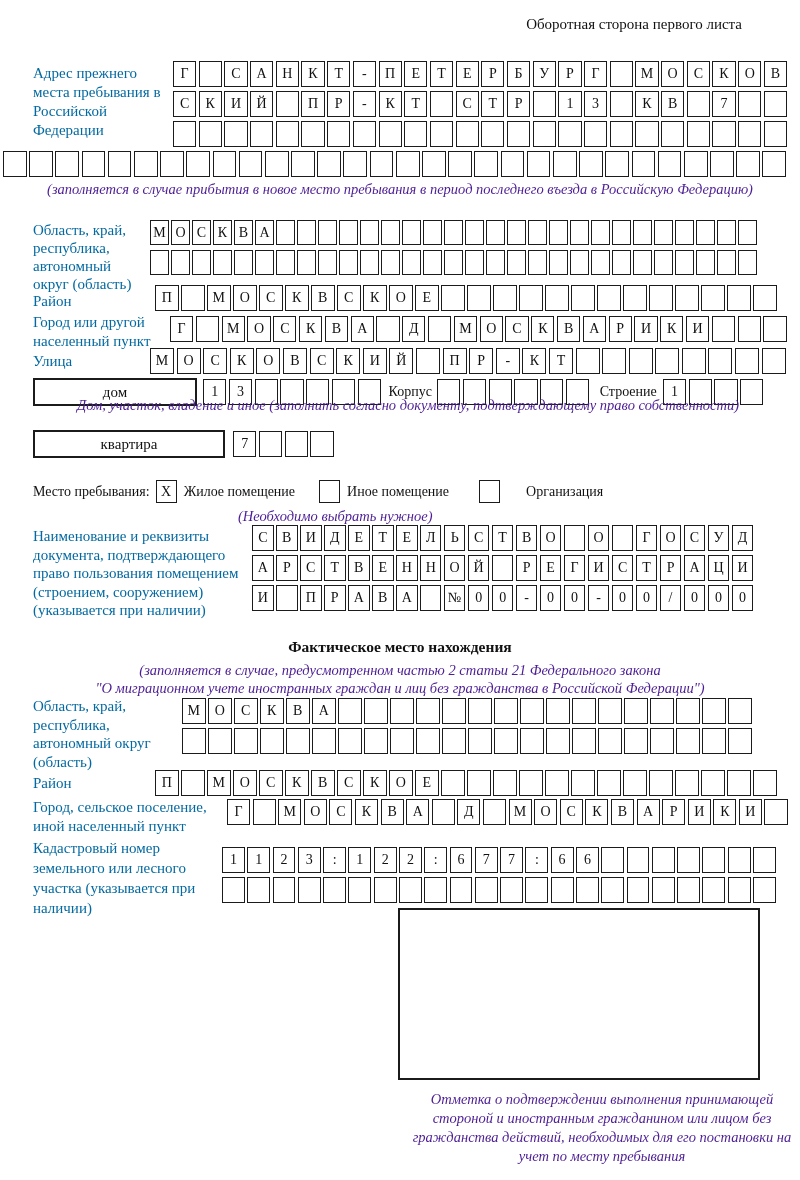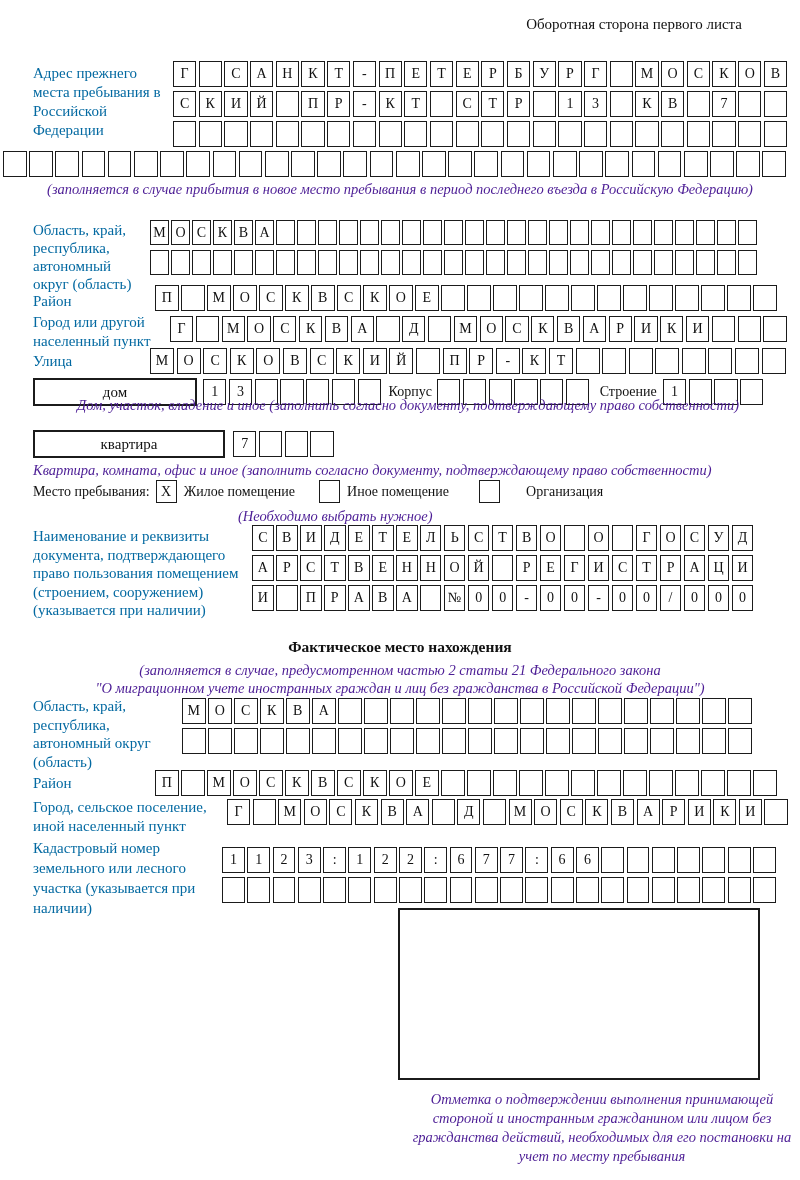--- a/index.html
+++ b/index.html
@@ -335,21 +335,20 @@
 
   <div class="abs inlinecells" style="left:33px;top:430px;">
     <div class="bigbox" style="width:192px;">квартира</div>
     <div class="cellrow p26g" style="margin-left:8px;">
         <span class="cell">7</span>
         <span class="cell"></span>
         <span class="cell"></span>
         <span class="cell"></span>
       </div>
   </div>
-  <div class="abs caption" style="left:33px;top:462px;">Квартира, комната, офис и иное (заполнить согласно документу, подтверждающему право собственности)</div>
 
   <div class="abs inlinecells" style="left:33px;top:480px;">
     <div class="ilabel">Место пребывания:</div>
     <div class="checkbox" style="margin-left:6px;">X</div>
     <div class="ilabel" style="margin-left:7px;">Жилое помещение</div>
     <div class="checkbox" style="margin-left:24px;"></div>
     <div class="ilabel" style="margin-left:7px;">Иное помещение</div>
     <div class="checkbox" style="margin-left:30px;"></div>
     <div class="ilabel" style="margin-left:26px;">Организация</div>
   </div>

